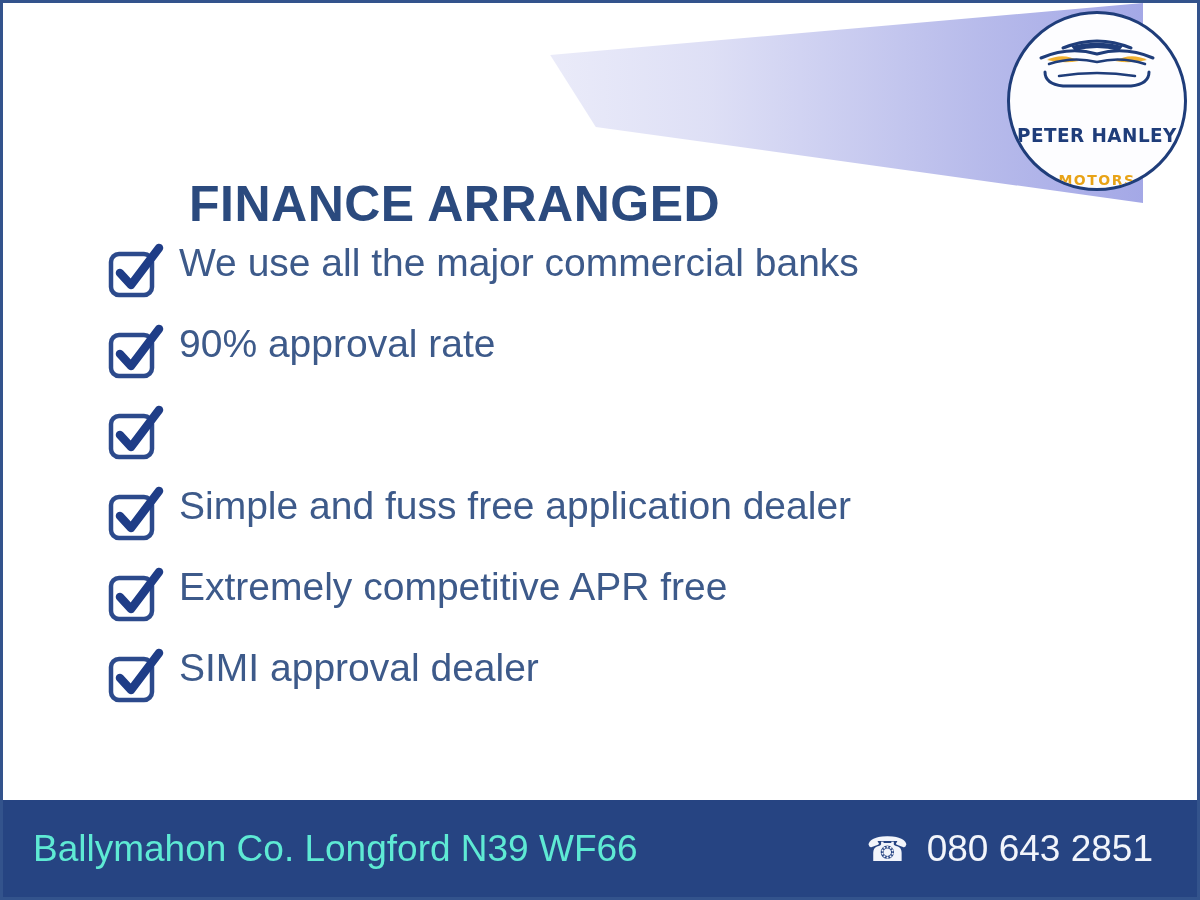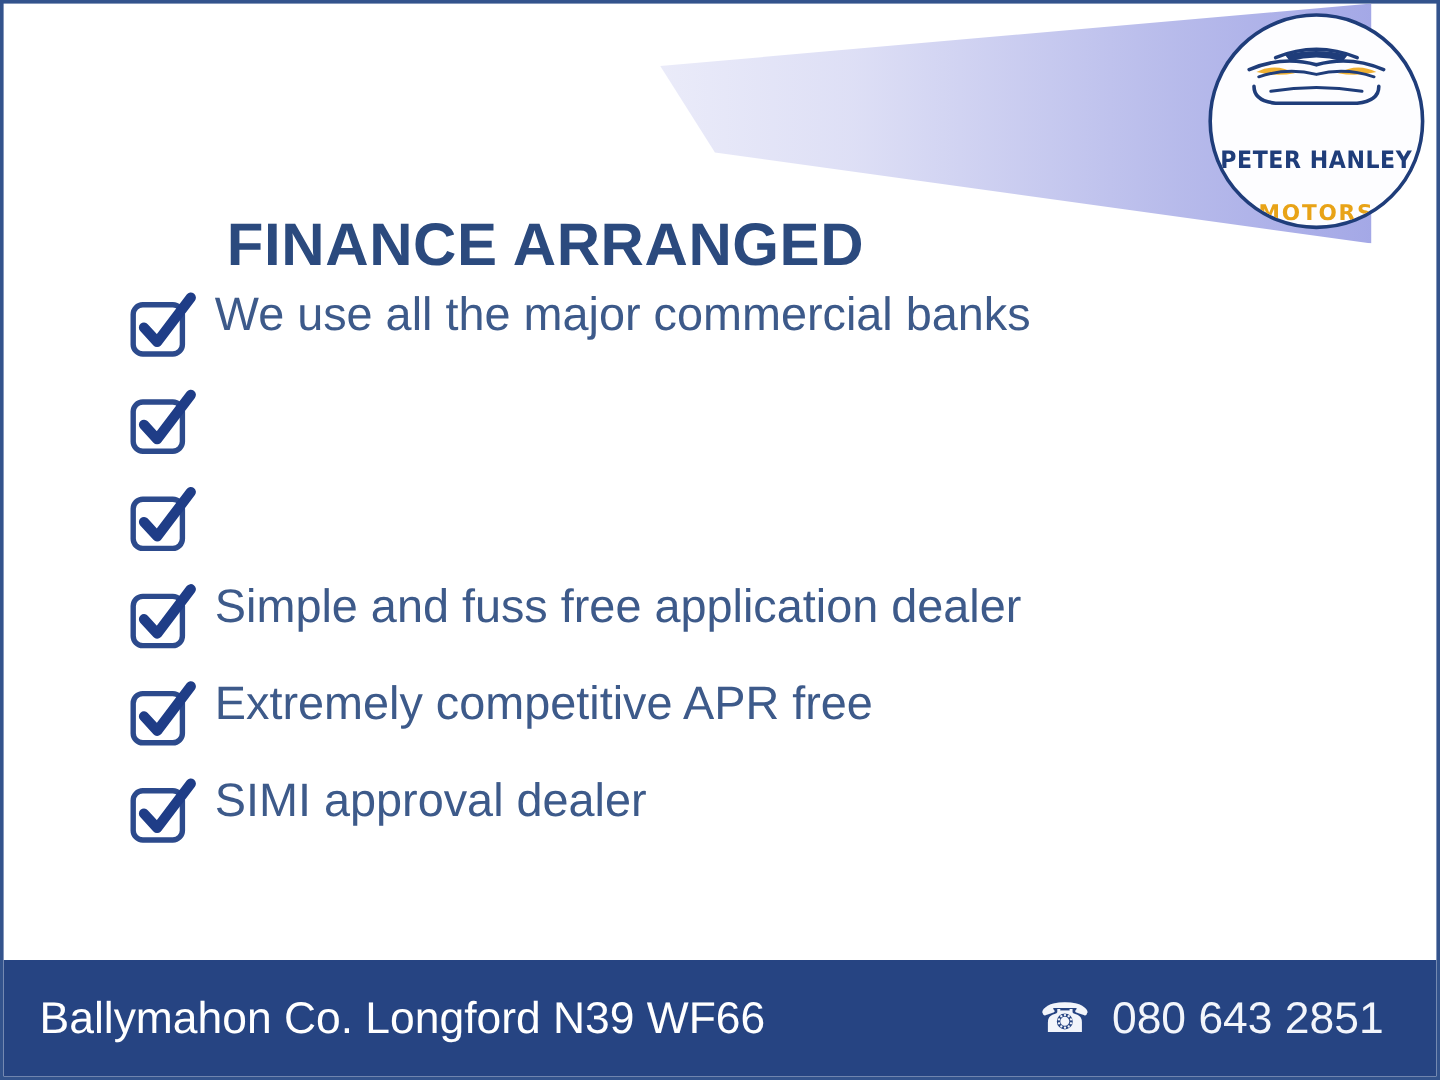--- a/index.html
+++ b/index.html
@@ -44,21 +44,21 @@
     font-size:20px;
     letter-spacing:0.5px;
     color:#1f3d7a;
     margin-top:2px;
     transform:scaleX(0.92);
     white-space:nowrap;
   }
   #logo-sub{
     font-family:"DejaVu Sans", sans-serif;
     font-weight:bold;
-    font-size:18px;
+    font-size:14px;
     letter-spacing:1.5px;
     color:#e8a317;
     margin-top:1px;
     white-space:nowrap;
   }
   
   #heading{
     position:absolute;left:186px;top:172px;
     font-size:50px;
     font-weight:600;
@@ -87,21 +87,21 @@
   }
   
   #footer{
     position:absolute;left:0;right:0;bottom:0;height:97px;
     background:#264482;
     display:flex;align-items:center;
     box-sizing:border-box;
   }
   #footer-address{
     position:absolute;left:30px;
-    color:#ffffff;font-size:37px;
+    color:#5eead4;font-size:37px;
     font-family:"Liberation Sans", sans-serif;
     white-space:nowrap;
   }
   #footer-phone{
     position:absolute;right:44px;
     display:flex;align-items:center;gap:18px;
     color:#f2f5fb;font-size:37px;
     font-family:"Liberation Sans", sans-serif;
     white-space:nowrap;
   }
@@ -152,20 +152,21 @@
       <span class="feature-text">We use all the major commercial banks</span>
     </div>
 
     <div class="feature">
       <span class="cb">
         <svg width="58" height="58" viewBox="0 0 58 58" xmlns="http://www.w3.org/2000/svg">
           <rect x="4" y="11" width="41" height="41" rx="8" ry="8" fill="none" stroke="#2c4a8c" stroke-width="4.5"></rect>
           <path d="M13 30 L24 42 L52 5" fill="none" stroke="#1f3d87" stroke-width="8.5" stroke-linecap="round" stroke-linejoin="round"></path>
         </svg>
       </span>
+      <span class="feature-text">90% approval rate</span>
     </div>
 
     <div class="feature">
       <span class="cb">
         <svg width="58" height="58" viewBox="0 0 58 58" xmlns="http://www.w3.org/2000/svg">
           <rect x="4" y="11" width="41" height="41" rx="8" ry="8" fill="none" stroke="#2c4a8c" stroke-width="4.5"></rect>
           <path d="M13 30 L24 42 L52 5" fill="none" stroke="#1f3d87" stroke-width="8.5" stroke-linecap="round" stroke-linejoin="round"></path>
         </svg>
       </span>
     </div>

